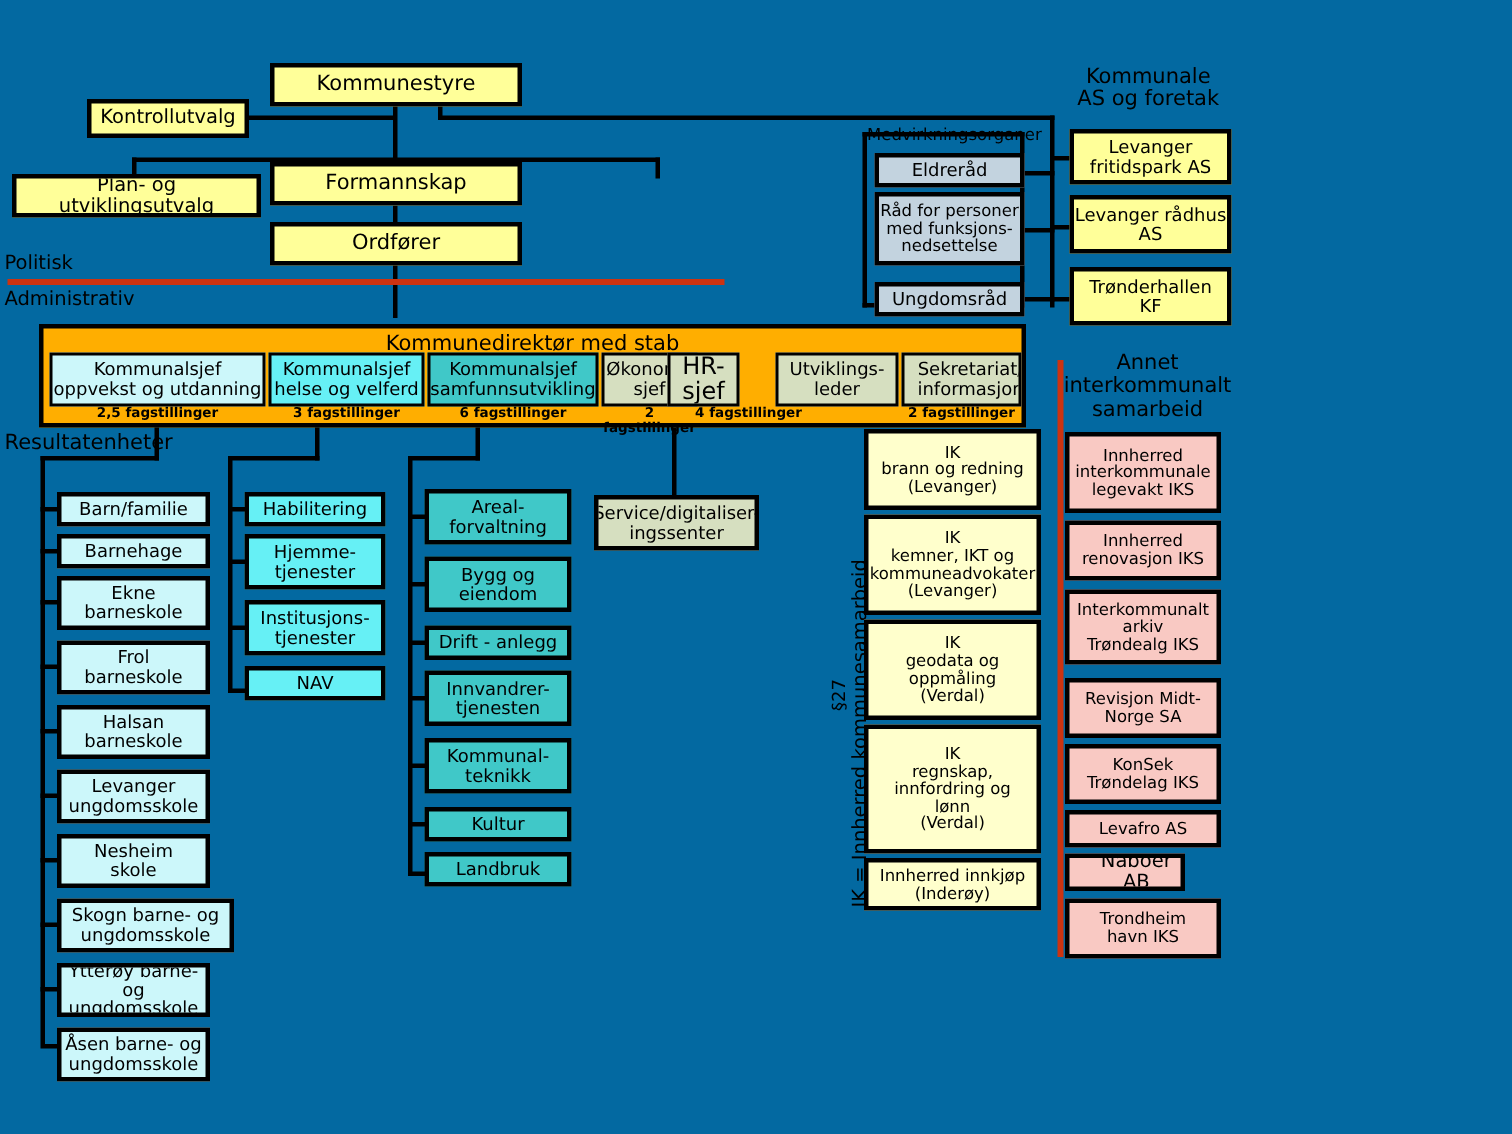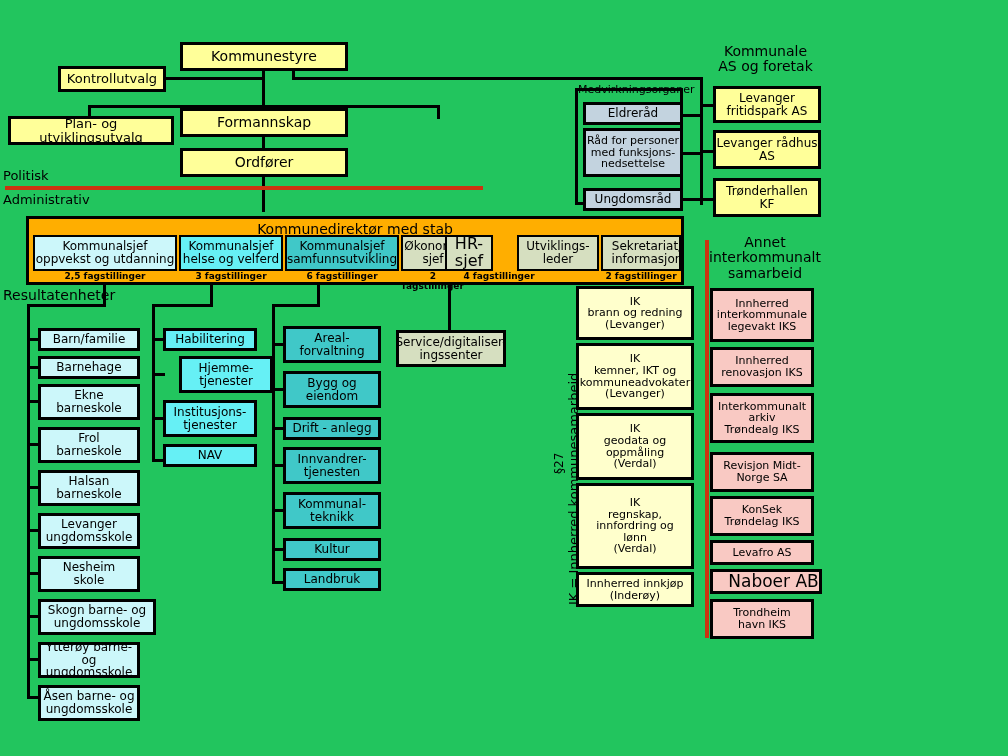--- a/index.html
+++ b/index.html
@@ -5,21 +5,21 @@
 <style>
   html,body{margin:0;padding:0;background:#ffffff;}
   body{
     font-family:"DejaVu Sans","Liberation Sans",sans-serif;
     -webkit-font-smoothing:none;
   }
   #canvas{
     position:relative;
     width:1008px;
     height:756px;
-    background:#22c55e;
+    background:#0369a1;
     overflow:hidden;
   }
   
   .box{
     position:absolute;
     box-sizing:border-box;
     border:3px solid #000;
     display:flex;
     align-items:center;
     justify-content:center;
@@ -208,21 +208,21 @@
 ungdomsskole</div>
   <div class="ln hl" style="left:27px;top:658px;width:13px;"></div>
 
   <div class="box lightcyan" style="left:38px;top:685px;width:102px;height:36px;font-size:12px;">Åsen barne- og
 ungdomsskole</div>
   <div class="ln hl" style="left:27px;top:696px;width:13px;"></div>
 
   <div class="box cyan" style="left:163px;top:328px;width:94px;height:23px;font-size:12px;">Habilitering</div>
   <div class="ln hl" style="left:152px;top:338px;width:13px;"></div>
 
-  <div class="box cyan" style="left:163px;top:356px;width:94px;height:37px;font-size:12px;margin-left:16px;">Hjemme-
+  <div class="box cyan" style="left:163px;top:356px;width:94px;height:37px;font-size:12px;">Hjemme-
 tjenester</div>
   <div class="ln hl" style="left:152px;top:373px;width:13px;"></div>
 
   <div class="box cyan" style="left:163px;top:400px;width:94px;height:37px;font-size:12px;">Institusjons-
 tjenester</div>
   <div class="ln hl" style="left:152px;top:417px;width:13px;"></div>
 
   <div class="box cyan" style="left:163px;top:444px;width:94px;height:23px;font-size:12px;">NAV</div>
   <div class="ln hl" style="left:152px;top:459px;width:13px;"></div>
 
@@ -288,17 +288,17 @@
   <div class="box pink" style="left:710px;top:347px;width:104px;height:40px;font-size:11px;">Innherred
 renovasjon IKS</div>
   <div class="box pink" style="left:710px;top:393px;width:104px;height:50px;font-size:11px;">Interkommunalt
 arkiv
 Trøndealg IKS</div>
   <div class="box pink" style="left:710px;top:496px;width:104px;height:40px;font-size:11px;">KonSek
 Trøndelag IKS</div>
   <div class="box pink" style="left:710px;top:452px;width:104px;height:40px;font-size:11px;">Revisjon Midt-
 Norge SA</div>
   <div class="box pink" style="left:710px;top:540px;width:104px;height:25px;font-size:11px;">Levafro AS</div>
-  <div class="box pink" style="left:710px;top:569px;width:112px;height:25px;font-size:17px;padding-left:15px;">Naboer AB</div>
+  <div class="box pink" style="left:710px;top:569px;width:80px;height:25px;font-size:13px;padding-left:15px;">Naboer AB</div>
   <div class="box pink" style="left:710px;top:599px;width:104px;height:40px;font-size:11px;">Trondheim
 havn IKS</div>
 
 </div>
 
 </body></html>

